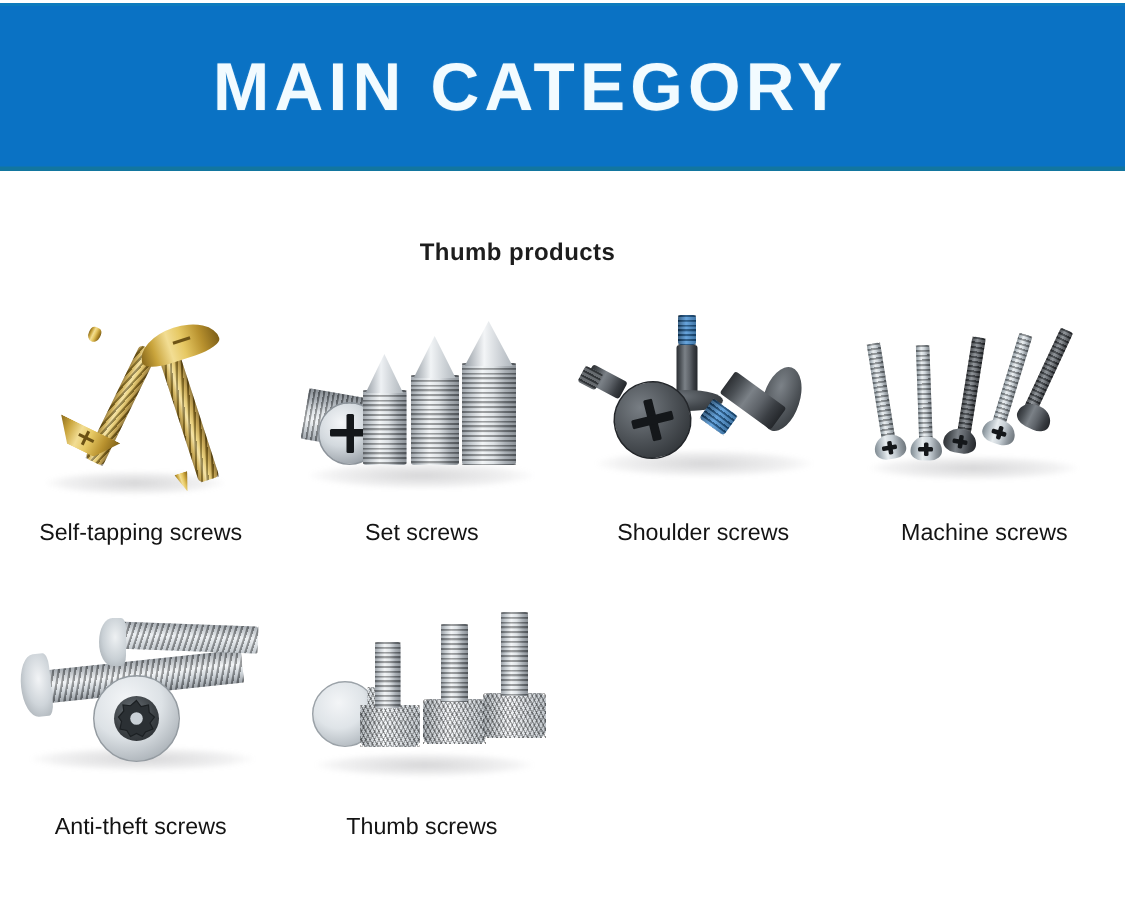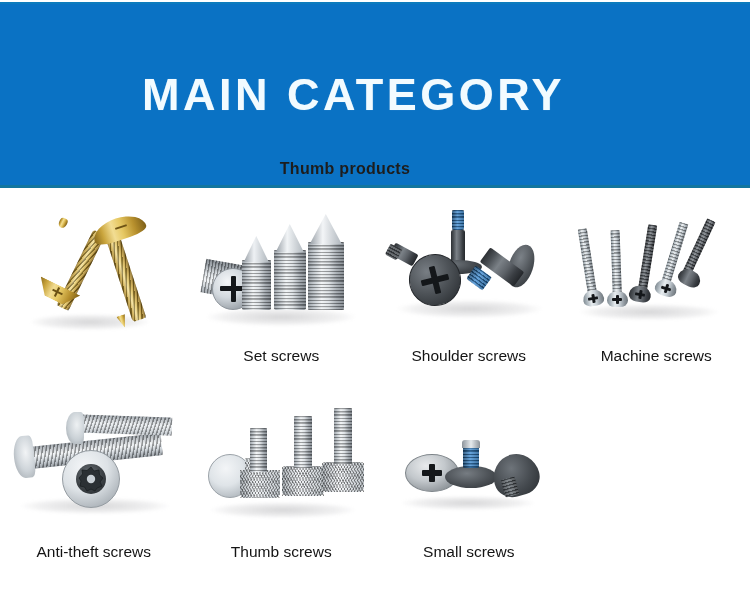--- a/index.html
+++ b/index.html
@@ -14,21 +14,21 @@
     font-family: "Liberation Sans", "DejaVu Sans", sans-serif;
     position: relative;
   }
 
   
   .banner {
     position: absolute;
     left: 0;
     top: 2px;
     width: 750px;
-    height: 186px;
+    height: 112px;
     background: #0a72c4;
     border-top: 2px solid #0d7bbd;
     border-bottom: 3px solid #12769f;
     box-sizing: border-box;
     display: flex;
     align-items: center;
   }
   .banner-title {
     margin-left: 142px;
     color: #f2fbff;
@@ -183,20 +183,21 @@
       <div class="part brass-shank csk-head" style="left:35px; top:89px; width:44px; height:16px; transform:rotate(26deg);"></div>
       <div class="part" style="left:52px; top:95px; width:11px; height:2px; background:#6b5114; transform:rotate(26deg);"></div>
       <div class="part" style="left:56px; top:91px; width:2px; height:10px; background:#6b5114; transform:rotate(26deg);"></div>
       <div class="part brass-shank" style="left:59px; top:22px; width:8px; height:10px; transform:rotate(26deg); border-radius:40% 40% 55% 55%;"></div>
 
       <div class="part threads-diag brass-shank" style="left:106px; top:42px; width:14px; height:86px; transform:rotate(-18deg); transform-origin:50% 0%; border-radius:3px;"></div>
       <div class="part brass-shank" style="left:92px; top:22px; width:54px; height:22px; transform:rotate(-18deg); border-radius:50% 50% 34% 34% / 72% 72% 28% 28%;"></div>
       <div class="part" style="left:115px; top:30px; width:12px; height:2px; background:#6e5416; transform:rotate(-18deg);"></div>
       <div class="part brass-shank" style="left:118px; top:119px; width:9px; height:13px; transform:rotate(-18deg); clip-path:polygon(0 0,100% 0,55% 100%);"></div>
     </div>
+    <div class="caption">Self-tapping screws</div>
   </div>
 
   <div class="cell">
     <div class="photo">
       <div class="shadow-blob" style="left:18px; top:112px; width:150px; height:18px;"></div>
 
       <div class="part threads steel-shank" style="left:18px; top:63px; width:34px; height:40px; transform:rotate(-80deg); transform-origin:50% 50%; border-radius:2px;"></div>
       <div class="part disc" style="left:24px; top:72px; width:42px; height:42px; background:radial-gradient(circle at 36% 32%, #f4f6f8 0%, #d3d9de 42%, #9ba2a9 78%, #7b8289 100%); border:1px solid #8d949b; box-sizing:border-box;"></div>
       <div class="cross-v" style="left:43px; top:80px; width:5px; height:26px;"></div>
       <div class="cross-h" style="left:32px; top:90px; width:26px; height:5px;"></div>
@@ -295,31 +296,14 @@
       <div class="part knurl" style="left:94px; top:74px; width:42px; height:30px; border-radius:5px; background:linear-gradient(to right,#9aa1a7,#f0f2f5 40%,#b2b9bf 100%);"></div>
       <div class="part threads steel-shank" style="left:106px; top:24px; width:18px; height:52px; border-radius:2px;"></div>
 
       <div class="part knurl" style="left:134px; top:70px; width:42px; height:30px; border-radius:5px; background:linear-gradient(to right,#99a0a6,#f1f3f6 40%,#b0b7bd 100%);"></div>
       <div class="part threads steel-shank" style="left:146px; top:16px; width:18px; height:56px; border-radius:2px;"></div>
     </div>
     <div class="caption">Thumb screws</div>
   </div>
 
 
-  <div class="cell">
-    <div class="photo">
-      <div class="shadow-blob" style="left:26px; top:104px; width:134px; height:14px;"></div>
-
-      <div class="part disc" style="left:30px; top:62px; width:54px; height:38px; background:radial-gradient(ellipse at 38% 30%, #e8eaec 0%, #c3c8cc 42%, #8e9499 78%, #6f757a 100%); border:1px solid #7d8489; box-sizing:border-box;"></div>
-      <div class="cross-v" style="left:54px; top:72px; width:6px; height:18px;"></div>
-      <div class="cross-h" style="left:47px; top:78px; width:20px; height:6px;"></div>
-
-      <div class="part" style="left:70px; top:74px; width:52px; height:22px; background:radial-gradient(ellipse at 42% 34%, #767c82 0%, #4b5055 55%, #2d3135 100%); border-radius:50%;"></div>
-      <div class="part bluepatch threads" style="left:88px; top:52px; width:16px; height:24px; border-radius:2px;"></div>
-      <div class="part" style="left:87px; top:48px; width:18px; height:8px; background:linear-gradient(to right,#8d949b,#e6eaed,#8d949b); border-radius:3px 3px 0 0;"></div>
-
-      <div class="part" style="left:118px; top:62px; width:46px; height:42px; background:radial-gradient(ellipse at 44% 32%, #6e747a 0%, #454a4f 55%, #282c30 100%); border-radius:50% 50% 40% 40% / 58% 58% 42% 42%; transform:rotate(-16deg);"></div>
-      <div class="part threads" style="left:128px; top:86px; width:14px; height:18px; background:linear-gradient(to right,#3a3f44,#6e757b,#33373b); border-radius:2px; transform:rotate(-16deg);"></div>
-    </div>
-    <div class="caption">Small screws</div>
-  </div>
 
 </div>
 
 </body></html>

